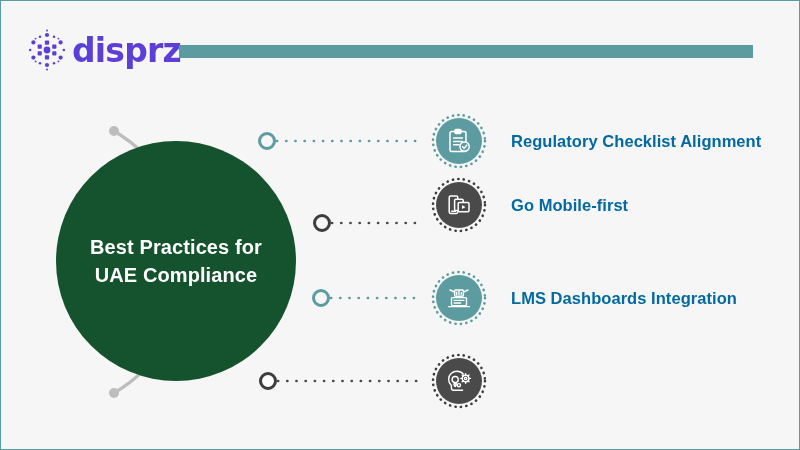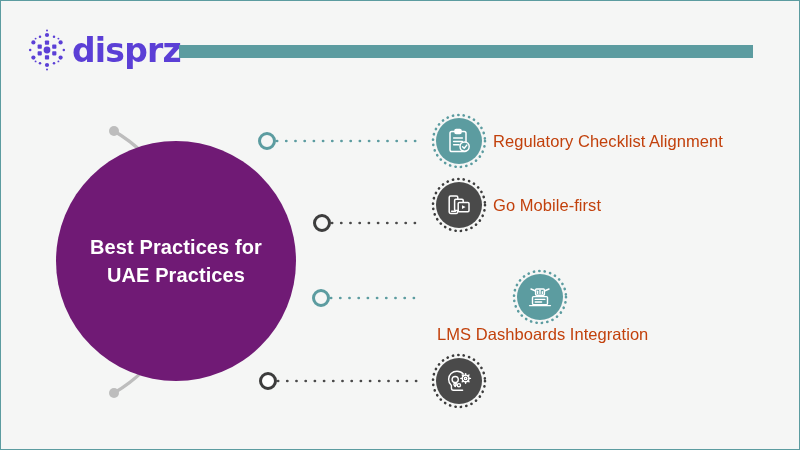--- a/index.html
+++ b/index.html
@@ -39,21 +39,21 @@
   }
 
   
   #hub-svg { position: absolute; left: 0; top: 0; width: 800px; height: 450px; }
 
   #hub-circle {
     position: absolute;
     left: 55px; top: 140px;
     width: 240px; height: 240px;
     border-radius: 50%;
-    background: #701a75;
+    background: #14532d;
     display: flex; align-items: center; justify-content: center;
   }
   #hub-title {
     color: #ffffff;
     font-size: 20px; font-weight: 700;
     line-height: 1.42; text-align: center;
     letter-spacing: 0.1px;
     width: 200px;
   }
   #hub-title span { display: block; }
@@ -75,25 +75,26 @@
     border-radius: 50%;
   }
   .badge-disc {
     position: absolute; left: 5px; top: 5px;
     width: 46px; height: 46px;
     border-radius: 50%;
     display: flex; align-items: center; justify-content: center;
   }
   .badge-disc svg { display: block; }
   .item-label {
-    margin-left: 6px;
+    margin-left: 24px;
     font-size: 16.5px;
-    color: #c2410c;
+    color: #0369a1;
     white-space: nowrap;
     letter-spacing: 0.05px;
+    font-weight: bold;
   }
 </style>
 </head>
 <body>
 
 <div id="canvas">
 
   <div id="header">
 
     <div id="logo-group">
@@ -145,21 +146,21 @@
 
     <circle cx="266" cy="140" r="7.5" fill="#f5f6f5" stroke="#5c9ca0" stroke-width="3"></circle>
     <circle cx="321" cy="222" r="7.5" fill="#f5f6f5" stroke="#3d3d3d" stroke-width="3"></circle>
     <circle cx="320" cy="297" r="7.5" fill="#f5f6f5" stroke="#5c9ca0" stroke-width="3"></circle>
     <circle cx="267" cy="380" r="7.5" fill="#ffffff" stroke="#3d3d3d" stroke-width="3"></circle>
   </svg>
 
   <div id="hub-circle">
     <div id="hub-title">
       <span>Best Practices for</span>
-      <span>UAE Practices</span>
+      <span>UAE Compliance</span>
     </div>
   </div>
 
   <div class="item" style="left:430px; top:111px;">
     <div class="item-badge">
       <svg class="badge-ring" viewBox="0 0 56 56">
         <circle cx="28" cy="28" r="26" fill="none" stroke="#5c9ca0" stroke-width="2.6" stroke-linecap="round" stroke-dasharray="0.2 5.3"></circle>
       </svg>
       <div class="badge-disc" style="background:#5c9ca0;">
         <svg viewBox="0 0 28 28" width="28" height="28">
@@ -191,21 +192,21 @@
             <rect x="9.6" y="8.2" width="8.6" height="11.4" rx="1.2" fill="#4a4a4a"></rect>
             <rect x="13.2" y="11.4" width="10.8" height="9.4" rx="1.2" fill="#4a4a4a"></rect>
             <polygon points="17.0,14.2 20.6,16.1 17.0,18.0" fill="#ffffff" stroke="none"></polygon>
           </g>
         </svg>
       </div>
     </div>
     <div class="item-label">Go Mobile-first</div>
   </div>
 
-  <div class="item" style="left:430px; top:268px;flex-direction:column;">
+  <div class="item" style="left:430px; top:268px;">
     <div class="item-badge">
       <svg class="badge-ring" viewBox="0 0 56 56">
         <circle cx="28" cy="28" r="26" fill="none" stroke="#5c9ca0" stroke-width="2.6" stroke-linecap="round" stroke-dasharray="0.2 5.3"></circle>
       </svg>
       <div class="badge-disc" style="background:#5c9ca0;">
         <svg viewBox="0 0 28 28" width="28" height="28">
           <g fill="none" stroke="#ffffff" stroke-width="1.4" stroke-linejoin="round" stroke-linecap="round">
             <rect x="6.5" y="13.6" width="15" height="8" rx="1"></rect>
             <line x1="3.6" y1="22.6" x2="24.4" y2="22.6"></line>
             <line x1="9.2" y1="16.4" x2="18.8" y2="16.4"></line>

